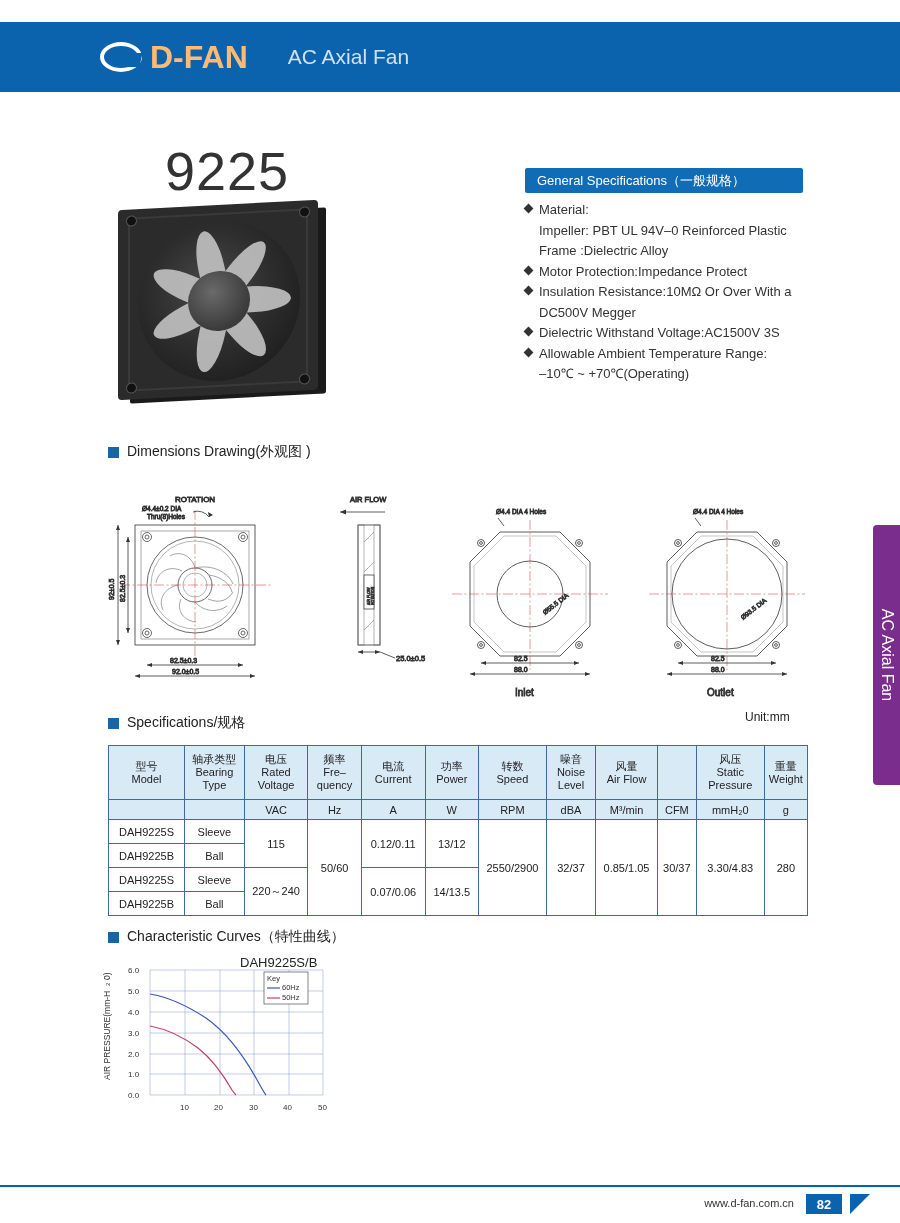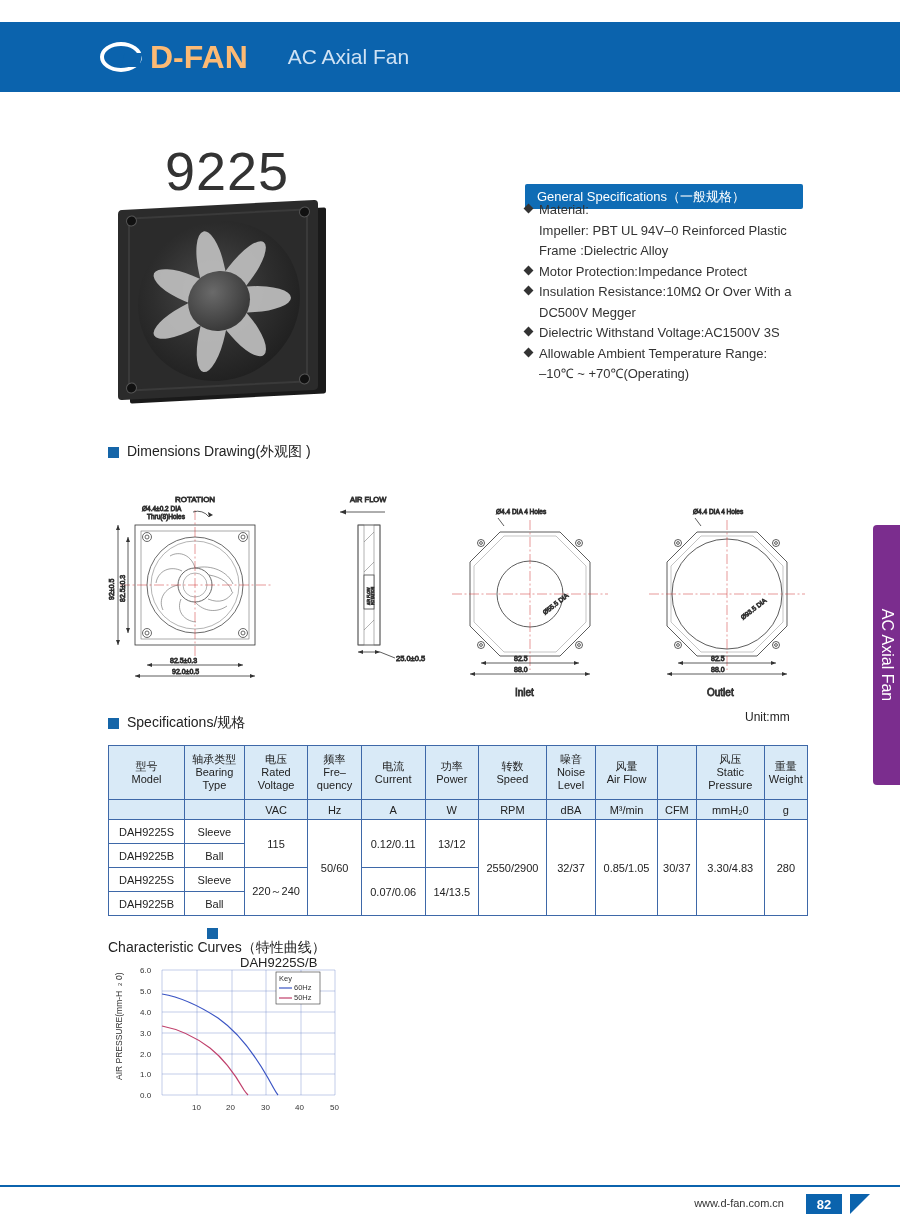--- a/index.html
+++ b/index.html
@@ -89,21 +89,21 @@
     margin-left:-4px; margin-top:-13px;
     background:#bfbfbf; opacity:.92;
     border-radius:40% 55% 50% 45%;
     transform-origin: 4px 13px;
   }
   .fan-screw { position:absolute; width:11px; height:11px; border-radius:50%;
     background:#111; border:1px solid #555; }
 
   
   .gs-head {
-    position:absolute; left:525px; top:184px; width:278px; height:25px;
+    position:absolute; left:525px; top:168px; width:278px; height:25px;
     background:#0f6cb5; color:#fff; font-size:13px;
     display:flex; align-items:center; padding-left:12px;
     border-radius:2px;
   }
   .gs-list {
     position:absolute; left:525px; top:200px; width:330px;
     font-size:13px; color:#333; line-height:20.5px;
   }
   .gs-list .li { position:relative; padding-left:14px; }
   .gs-list .li .dia { position:absolute; left:0; top:5px;
@@ -139,28 +139,28 @@
   .spec-table thead th {
     background:#d9eaf7; font-weight:normal; height:54px; line-height:13px;
   }
   .spec-table .unit-row td { background:#d9eaf7; height:20px; }
   .spec-table tbody td { height:24px; }
 
   
   .curve-title {
     position:absolute; left:240px; top:955px; font-size:13px; color:#222;
   }
-  .curve-area { position:absolute; left:100px; top:960px; width:340px; height:165px; }
+  .curve-area { position:absolute; left:88px; top:960px; width:340px; height:165px; }
 
   
   .footer-line {
     position:absolute; left:0; bottom:36px; width:900px; height:2px; background:#0b63ad;
   }
   .footer-url {
-    position:absolute; right:116px; bottom:14px; font-size:11px; color:#333;
+    position:absolute; right:106px; bottom:14px; font-size:11px; color:#333;
   }
   .page-num {
     position:absolute; right:58px; bottom:9px; width:36px; height:20px;
     background:#0b63ad; color:#fff; font-size:13px;
     display:flex; align-items:center; justify-content:center;font-weight:bold;
   }
   .footer-tri {
     position:absolute; right:30px; bottom:9px; width:0; height:0;
     border-left:20px solid #0b63ad; border-bottom:20px solid transparent;
   }
@@ -483,21 +483,21 @@
       <td rowspan="2">0.07/0.06</td>
       <td rowspan="2">14/13.5</td>
     </tr>
     <tr>
       <td>DAH9225B</td>
       <td>Ball</td>
     </tr>
   </tbody>
 </table>
 
-<div class="sec-head" style="left:108px; top:928px;flex-direction:column;">
+<div class="sec-head" style="left:108px; top:928px;">
   <span class="sq"></span>
   <span>Characteristic Curves（特性曲线）</span>
 </div>
 
 <div class="curve-title">DAH9225S/B</div>
 
 <div class="curve-area">
 <svg width="340" height="165" viewBox="0 0 340 165">
 
   <g font-family="Liberation Sans, sans-serif" font-size="8" fill="#333">

